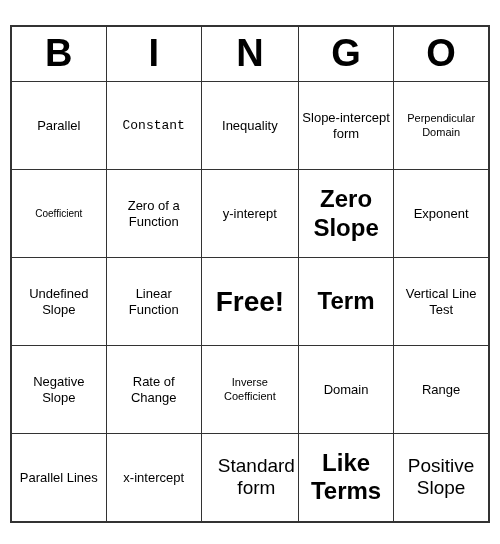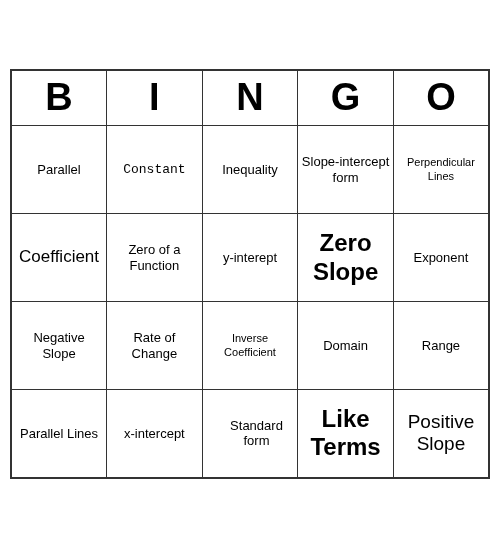--- a/index.html
+++ b/index.html
@@ -64,38 +64,45 @@
         <td style="font-size:38px;font-weight:bold;border:1.5px solid #333;text-align:center;height:50px;">G</td>
         <td style="font-size:38px;font-weight:bold;border:1.5px solid #333;text-align:center;height:50px;">O</td>
       </tr>
     </thead>
     <tbody id="grid-body">
     <tr>
           <td style="font-size: 13px;">Parallel</td>
           <td style="font-size: 13px; font-family: Liberation Mono, monospace;">Constant</td>
           <td style="font-size: 13px;">Inequality</td>
           <td style="font-size: 13px;">Slope-intercept form</td>
-          <td style="font-size: 11px;">Perpendicular Lines</td>
+          <td style="font-size: 11px;">Perpendicular Domain</td>
         </tr>
         <tr>
-          <td style="font-size: 17px;">Coefficient</td>
+          <td style="font-size: 10px;">Coefficient</td>
           <td style="font-size: 13px;">Zero of a Function</td>
           <td style="font-size: 13px;">y-interept</td>
           <td style="font-size: 24px; font-weight: bold;">Zero Slope</td>
           <td style="font-size: 13px;">Exponent</td>
+        </tr>
+        <tr>
+          <td style="font-size: 13px;">Undefined Slope</td>
+          <td style="font-size: 13px;">Linear Function</td>
+          <td style="font-size: 28px; font-weight: bold;">Free!</td>
+          <td style="font-size: 24px; font-weight: bold;">Term</td>
+          <td style="font-size: 13px;">Vertical Line Test</td>
         </tr>
         <tr>
           <td style="font-size: 13px; margin-left: 30px;">Negative Slope</td>
           <td style="font-size: 13px;">Rate of Change</td>
           <td style="font-size: 11px;">Inverse Coefficient</td>
           <td style="font-size: 13px;">Domain</td>
           <td style="font-size: 13px;">Range</td>
         </tr>
         <tr>
           <td style="font-size: 13px;">Parallel Lines</td>
           <td style="font-size: 13px;">x-intercept</td>
-          <td style="font-size: 13px; padding-left: 16px;">Standard form</td>
+          <td style="font-size: 19px; padding-left: 16px;">Standard form</td>
           <td style="font-size: 24px; font-weight: bold;">Like Terms</td>
           <td style="font-size: 19px;">Positive Slope</td>
         </tr>
       </tbody>
   </table>
 </div>
 
 </body></html>

